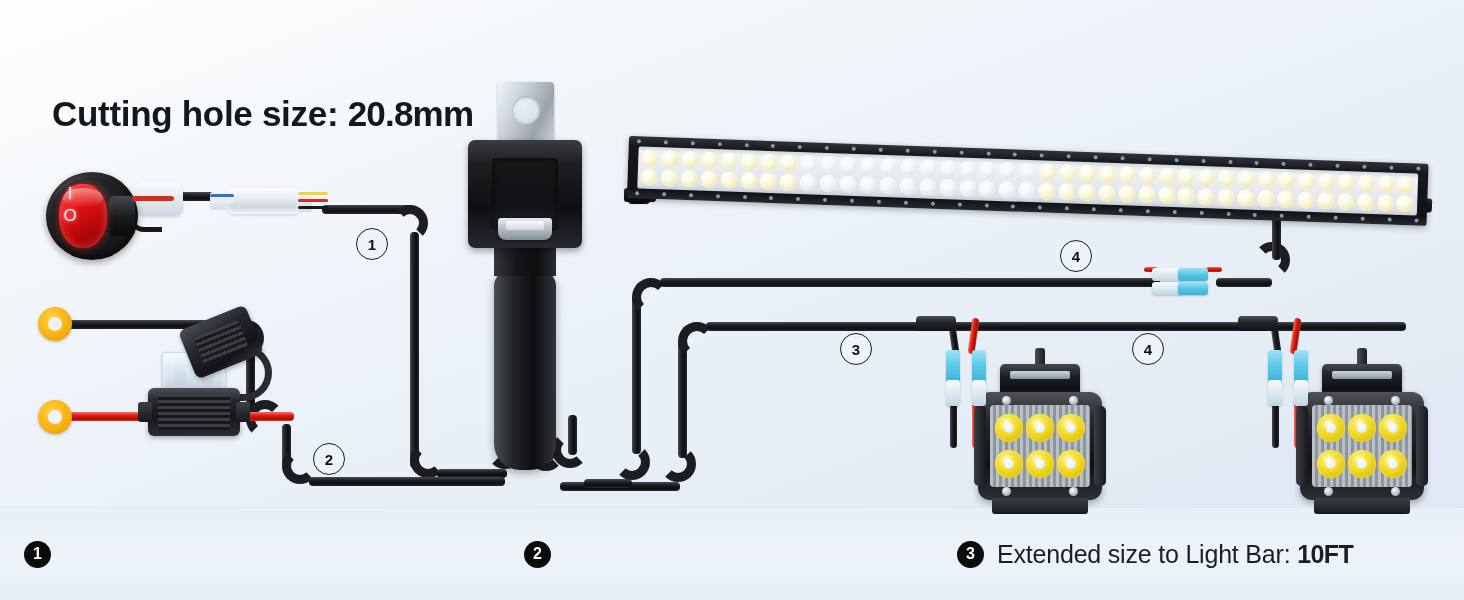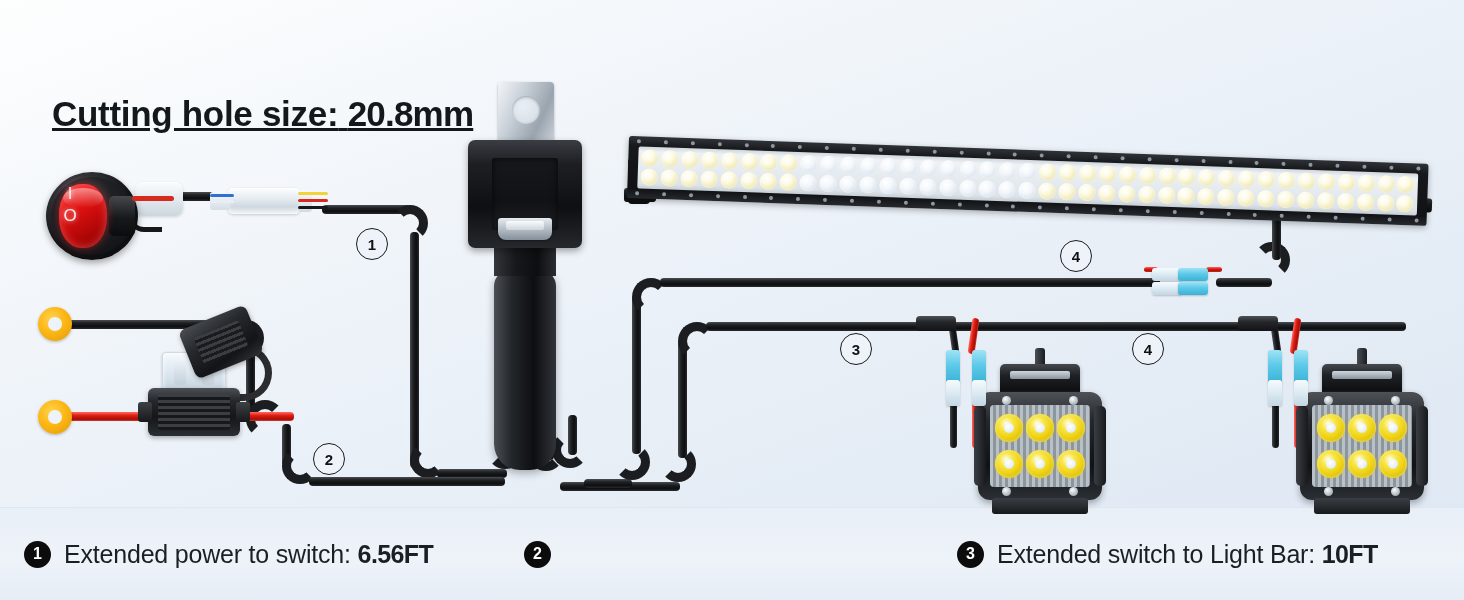--- a/index.html
+++ b/index.html
@@ -6,21 +6,21 @@
   body{
     width:1464px;height:600px;overflow:hidden;
     font-family:"Liberation Sans", sans-serif;
     background:#eef2f8;
   }
   #stage{position:relative;width:1464px;height:600px;overflow:hidden;
     background:linear-gradient(160deg,#fdfefe 0%,#eef3f9 38%,#e4ecf5 70%,#dde7f3 100%);}
 
   
   #title{position:absolute;left:52px;top:96px;font-size:35px;line-height:1;
-    color:#13181d;font-weight:700;letter-spacing:-0.3px;white-space:nowrap;text-decoration:underline;}
+    color:#13181d;font-weight:700;letter-spacing:-0.3px;white-space:nowrap;}
   #title .val{font-weight:800;letter-spacing:-0.8px;}
 
   
   #caption-bar{position:absolute;left:0;bottom:0;width:1464px;height:92px;
     background:linear-gradient(180deg,#e9eff7 0%,#eef3f9 55%,#e6edf6 100%);
     border-top:1px solid #dfe7f1;}
   #caption-bar .row{position:absolute;left:0;top:18px;width:1464px;height:56px;}
   .cap{position:absolute;top:0;height:56px;display:flex;align-items:center;white-space:nowrap;}
   .cap .bdg{width:27px;height:27px;border-radius:50%;background:#0c0c0c;color:#fff;
     font-size:16px;font-weight:700;display:flex;align-items:center;justify-content:center;
@@ -557,25 +557,24 @@
     <div class="bolt" style="right:24px;top:4px;"></div>
     <div class="bolt" style="left:24px;bottom:4px;"></div>
     <div class="bolt" style="right:24px;bottom:4px;"></div>
     <div class="base"></div>
   </div>
 
   <div id="caption-bar">
     <div class="row">
       <div class="cap" id="cap1">
         <span class="bdg">1</span>
-        <span class="txt"><span>Extended power to switch: </span><b>6.56FT</b></span>
       </div>
       <div class="cap" id="cap2">
         <span class="bdg">2</span>
       </div>
       <div class="cap" id="cap3">
         <span class="bdg">3</span>
-        <span class="txt"><span>Extended switch to Light Bar: </span><b>10FT</b></span>
+        <span class="txt"><span>Extended size to Light Bar: </span><b>10FT</b></span>
       </div>
     </div>
   </div>
 
 </div>
 
 </body></html>

